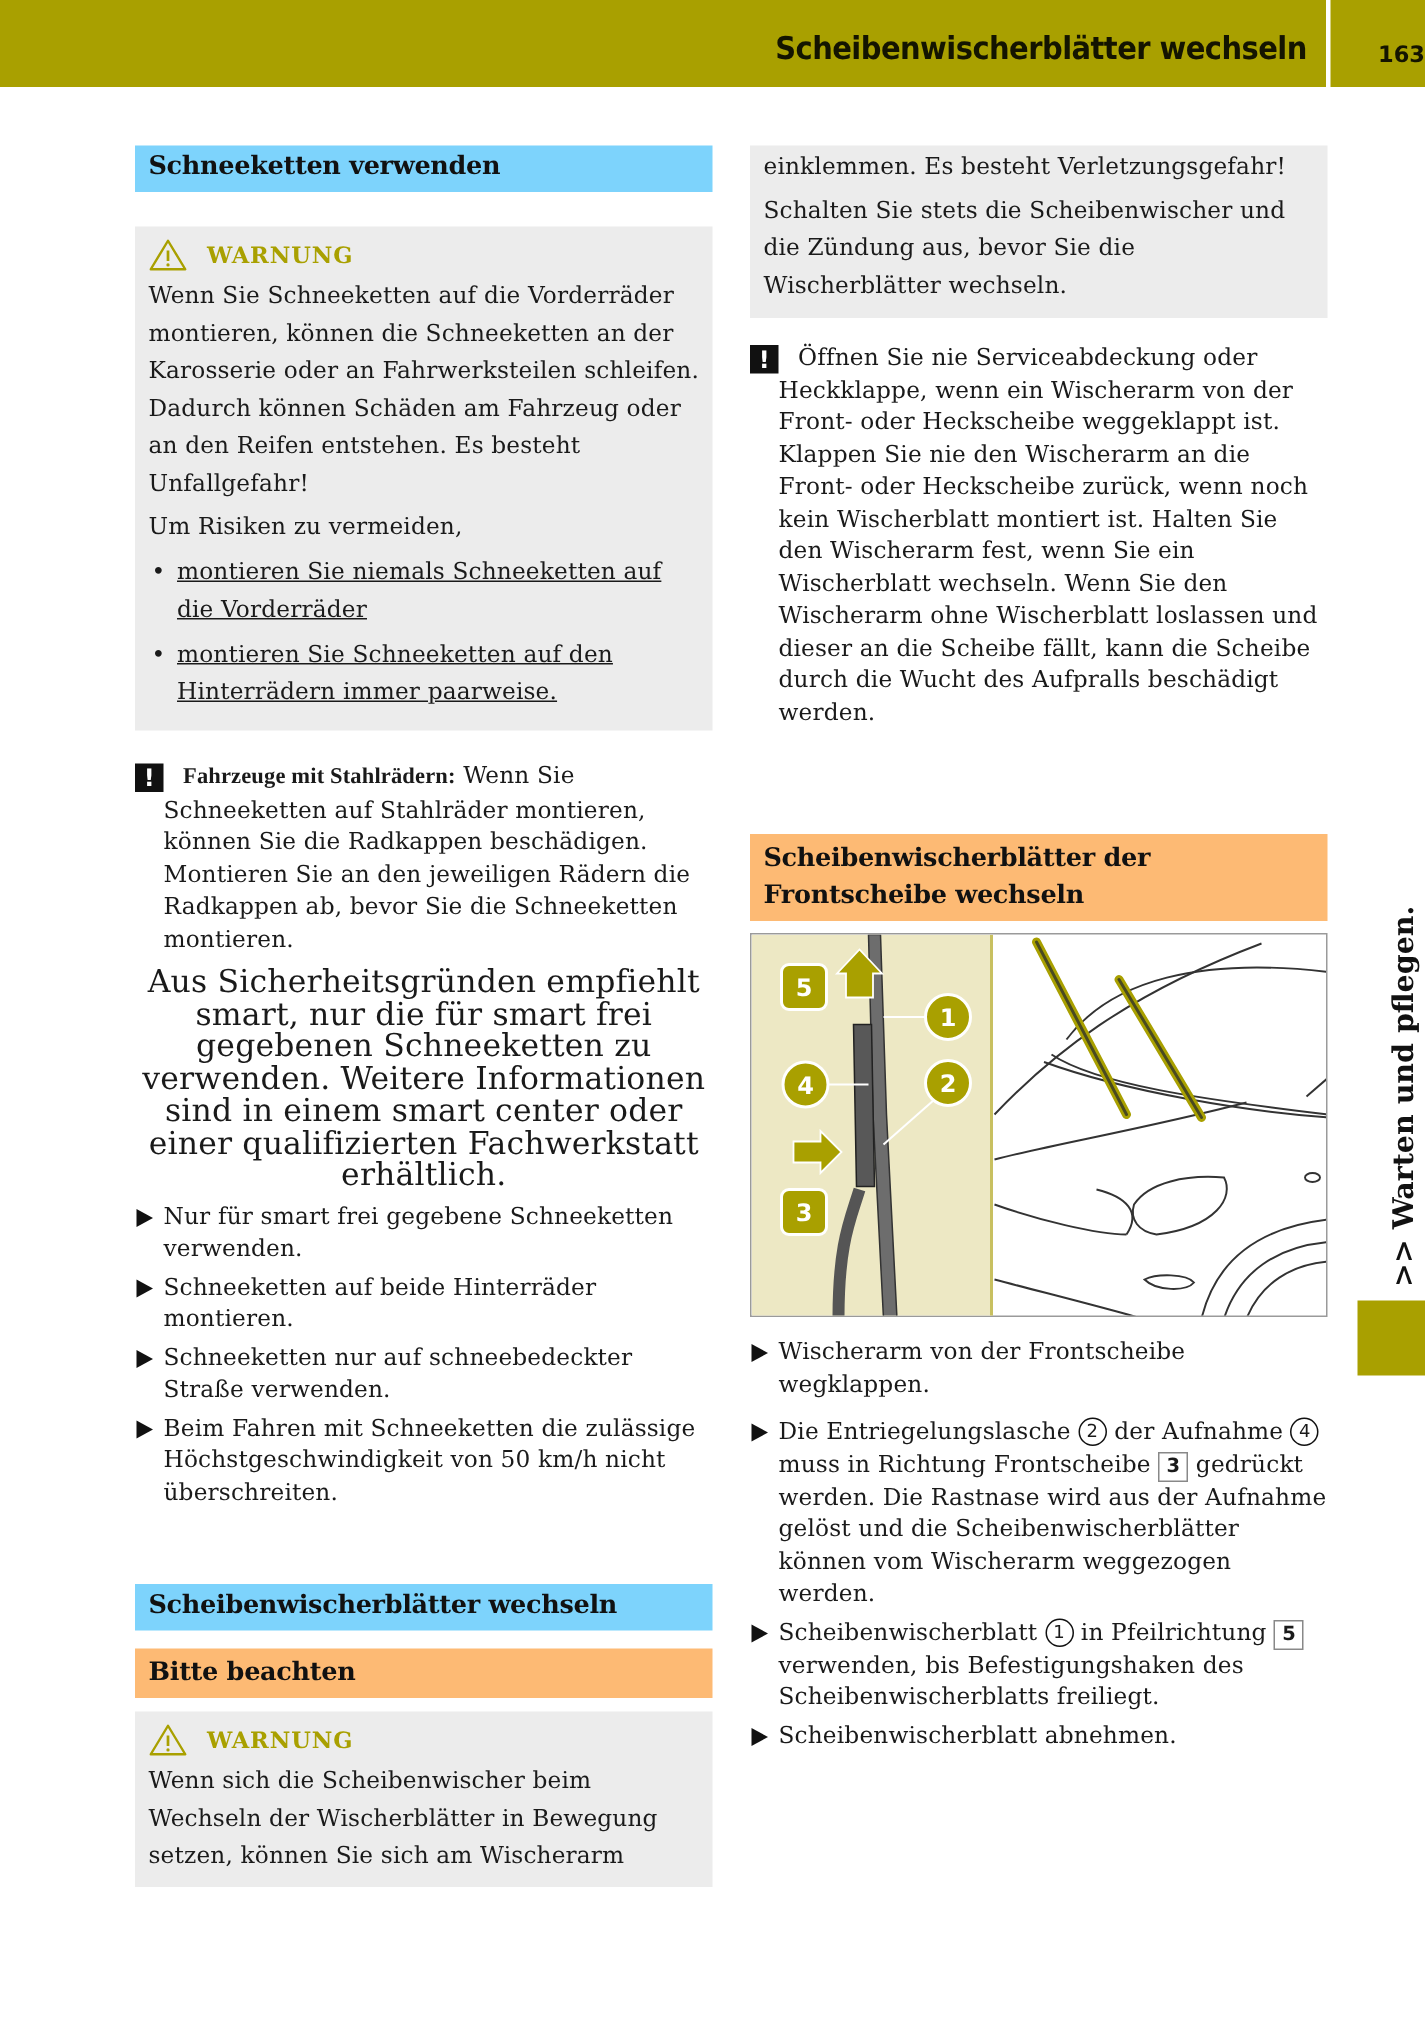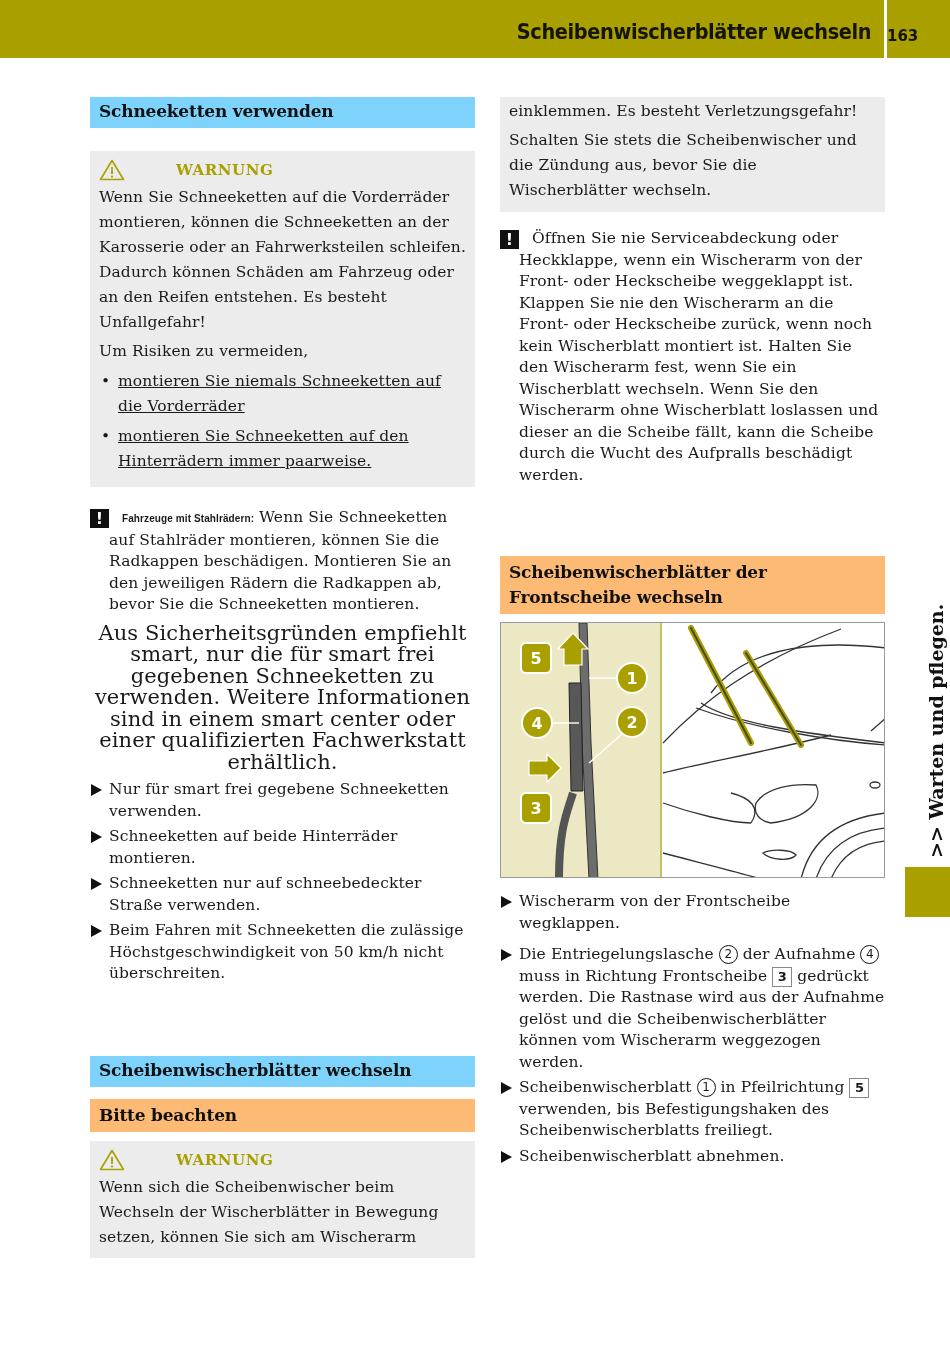--- a/index.html
+++ b/index.html
@@ -2,42 +2,42 @@
 <html><head>
 <meta charset="utf-8">
 <style>
   * { box-sizing: border-box; margin: 0; padding: 0; }
   html, body { width: 950px; height: 1348px; background: #ffffff; overflow: hidden; }
   body { position: relative; font-family: "DejaVu Serif", serif; color: #1a1a1a; }
 
   .topbar { position: absolute; left: 0; top: 0; width: 950px; height: 58px; background: #a9a000; }
   .topbar .divider { position: absolute; left: 884px; top: 0; width: 3px; height: 58px; background: #ffffff; }
   .topbar .title { position: absolute; right: 79px; top: 20px; font-family: "DejaVu Sans", sans-serif; font-weight: bold; font-size: 21px; color: #141400; letter-spacing: -0.4px; transform: scaleX(0.92); transform-origin: right center; }
-  .topbar .pageno { position: absolute; left: 887px; width: 63px; top: 27px; text-align: left; font-family: "DejaVu Sans", sans-serif; font-weight: bold; font-size: 15px; color: #141400; }
+  .topbar .pageno { position: absolute; left: 887px; width: 63px; top: 27px; text-align: right; font-family: "DejaVu Sans", sans-serif; font-weight: bold; font-size: 15px; color: #141400; }
 
   .col { position: absolute; width: 385px; }
   .col-left { left: 90px; top: 97px; }
   .col-right { left: 500px; top: 97px; }
 
   .h-olive { background: #7dd3fc; height: 31px; padding: 4px 9px 0; font-family: "DejaVu Serif", serif; font-weight: bold; font-size: 17px; color: #111; letter-spacing: -0.2px; }
   .h-gray { background: #fdba74; padding: 4px 9px 4px; font-family: "DejaVu Serif", serif; font-weight: bold; font-size: 17px; color: #111; line-height: 25px; letter-spacing: -0.2px; }
 
   .box { background: #ececec; padding: 6px 9px 8px; font-size: 15.5px; line-height: 25px; letter-spacing: 0.1px; }
-  .warn-head { display: flex; align-items: center; height: 26px; margin-bottom: 2px; gap: 38px; }
+  .warn-head { display: flex; align-items: center; height: 26px; margin-bottom: 2px; }
   .warn-head svg { width: 26px; height: 22px; margin-right: 13px; }
   .warn-head .lbl { font-weight: bold; font-size: 15px; color: #a9a000; letter-spacing: 0.6px; }
   .box p { margin-bottom: 4px; }
   .box ul { list-style: none; margin-top: 5px; }
   .box ul li { position: relative; padding-left: 19px; margin-bottom: 5px; text-decoration: underline; }
   .box ul li::before { content: "•"; position: absolute; left: 2px; top: 0; }
 
   .note { position: relative; font-size: 15.5px; line-height: 21.5px; padding-left: 19px; letter-spacing: 0.1px; }
   .note .excl { position: absolute; left: 0; top: 2px; width: 19px; height: 19px; background: #111; color: #fff; font-family: "DejaVu Sans", sans-serif; font-weight: bold; font-size: 16px; line-height: 19px; text-align: center; }
   .note .first { padding-left: 13px; }
-  .note b { font-family: Liberation Sans, sans-serif; font-weight: bold; font-size: 10px; }
+  .note b { font-family: Liberation Serif, serif; font-weight: bold; font-size: 15px; }
 
   .para { font-size: 21px; line-height: 21.5px; letter-spacing: 0.1px; text-align: center; }
   .steps { list-style: none; }
   .steps li { position: relative; padding-left: 19px; font-size: 15.5px; line-height: 21.5px; margin-bottom: 4px; letter-spacing: 0.1px; }
   .steps li .tri { position: absolute; left: 1px; top: 5px; width: 0; height: 0; border-top: 6.5px solid transparent; border-bottom: 6.5px solid transparent; border-left: 11px solid #111; }
   .circ { display: inline-block; width: 19px; height: 19px; border: 1.5px solid #111; border-radius: 50%; text-align: center; font-family: "DejaVu Sans", sans-serif; font-size: 12px; line-height: 16px; vertical-align: 1px; }
   .sq { display: inline-block; width: 20px; height: 20px; border: 1px solid #888; text-align: center; font-family: "DejaVu Sans", sans-serif; font-weight: bold; font-size: 13px; line-height: 18px; vertical-align: 0; }
 
   .figure { position: relative; width: 385px; height: 256px; border: 1.5px solid #9a9a9a; background: #fff; overflow: hidden; }
 

